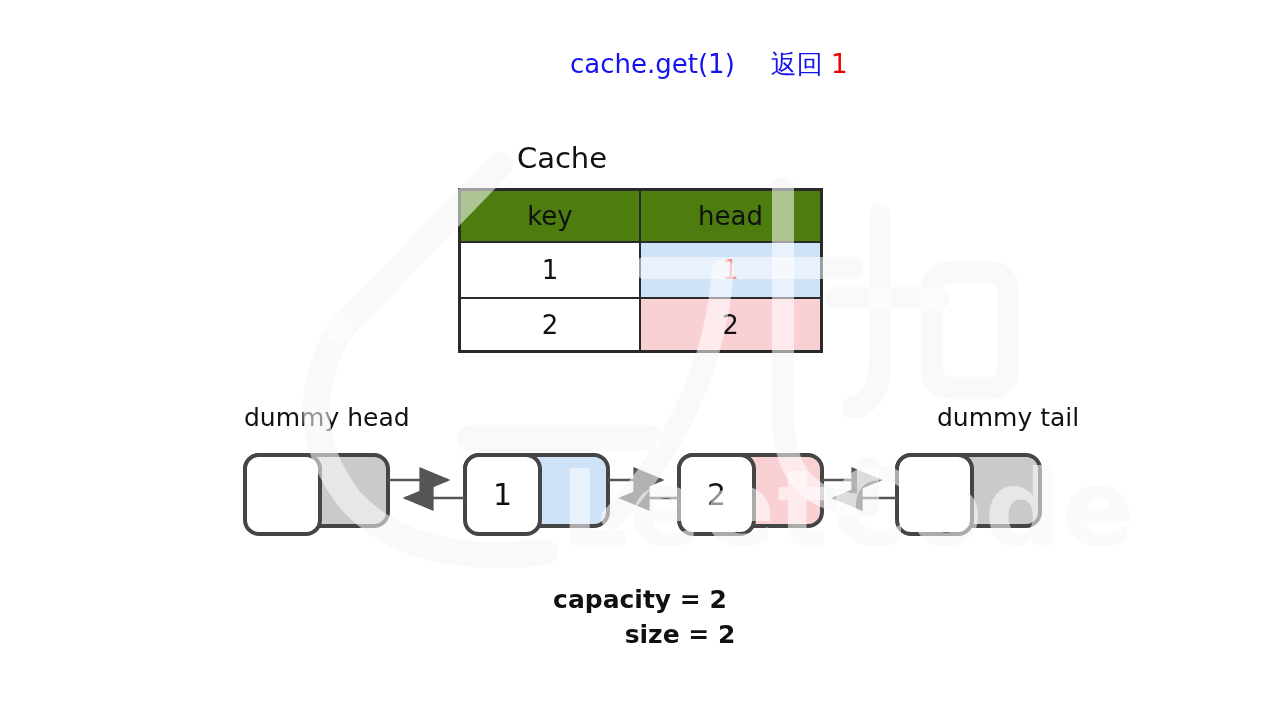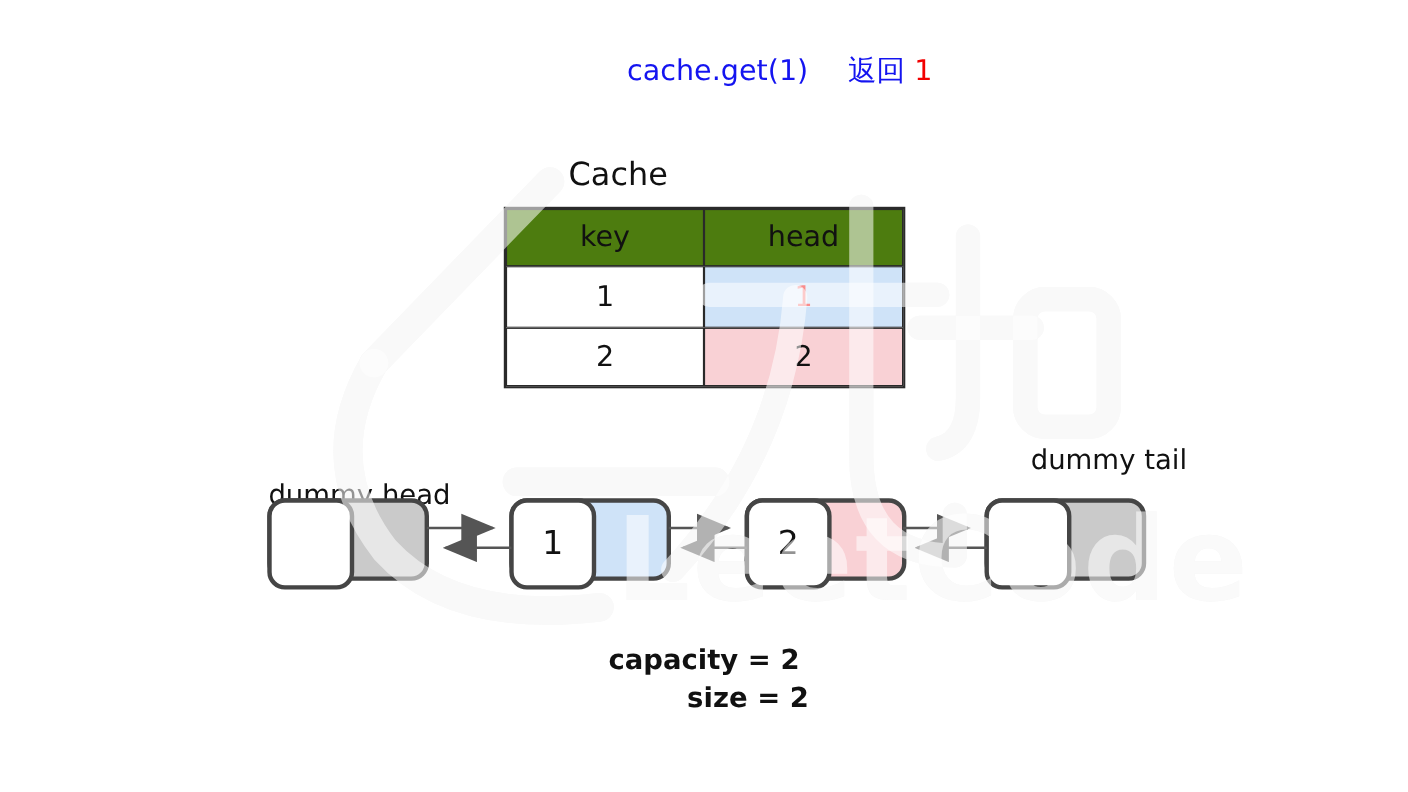--- a/index.html
+++ b/index.html
@@ -23,21 +23,21 @@
                border:2px solid #2a2a2a;box-sizing:border-box;display:grid;
                grid-template-columns:180px 1fr;grid-template-rows:52px 56px 1fr;}
   .cell{border:1px solid #2a2a2a;display:flex;align-items:center;justify-content:center;
         font-size:26px;background:#fff;}
   .cell.hdr{background:#4d7c0f;}
   .cell.blue{background:#cfe3f8;}
   .cell.pink{background:#f9d1d5;}
   .cell .red{color:#f20000;}
 
   .list-label{position:absolute;top:403px;font-size:25px;color:#111;white-space:nowrap;}
-  .list-label.head{left:244px;margin-top:32px;}
+  .list-label.head{left:244px;}
   .list-label.tail{left:905px;margin-left:32px;}
 
   .node{position:absolute;top:453px;width:147px;height:75px;border:4px solid #454545;
         border-radius:16px;box-sizing:border-box;}
   .node.gray{background:#cacaca;}
   .node.blue{background:#cfe3f8;}
   .node.pink{background:#f9d1d5;}
   .node .keybox{position:absolute;left:-4px;top:-4px;width:79px;height:83px;background:#fff;
         border:4px solid #454545;border-radius:16px;box-sizing:border-box;
         display:flex;align-items:center;justify-content:center;font-size:30px;color:#111;}

